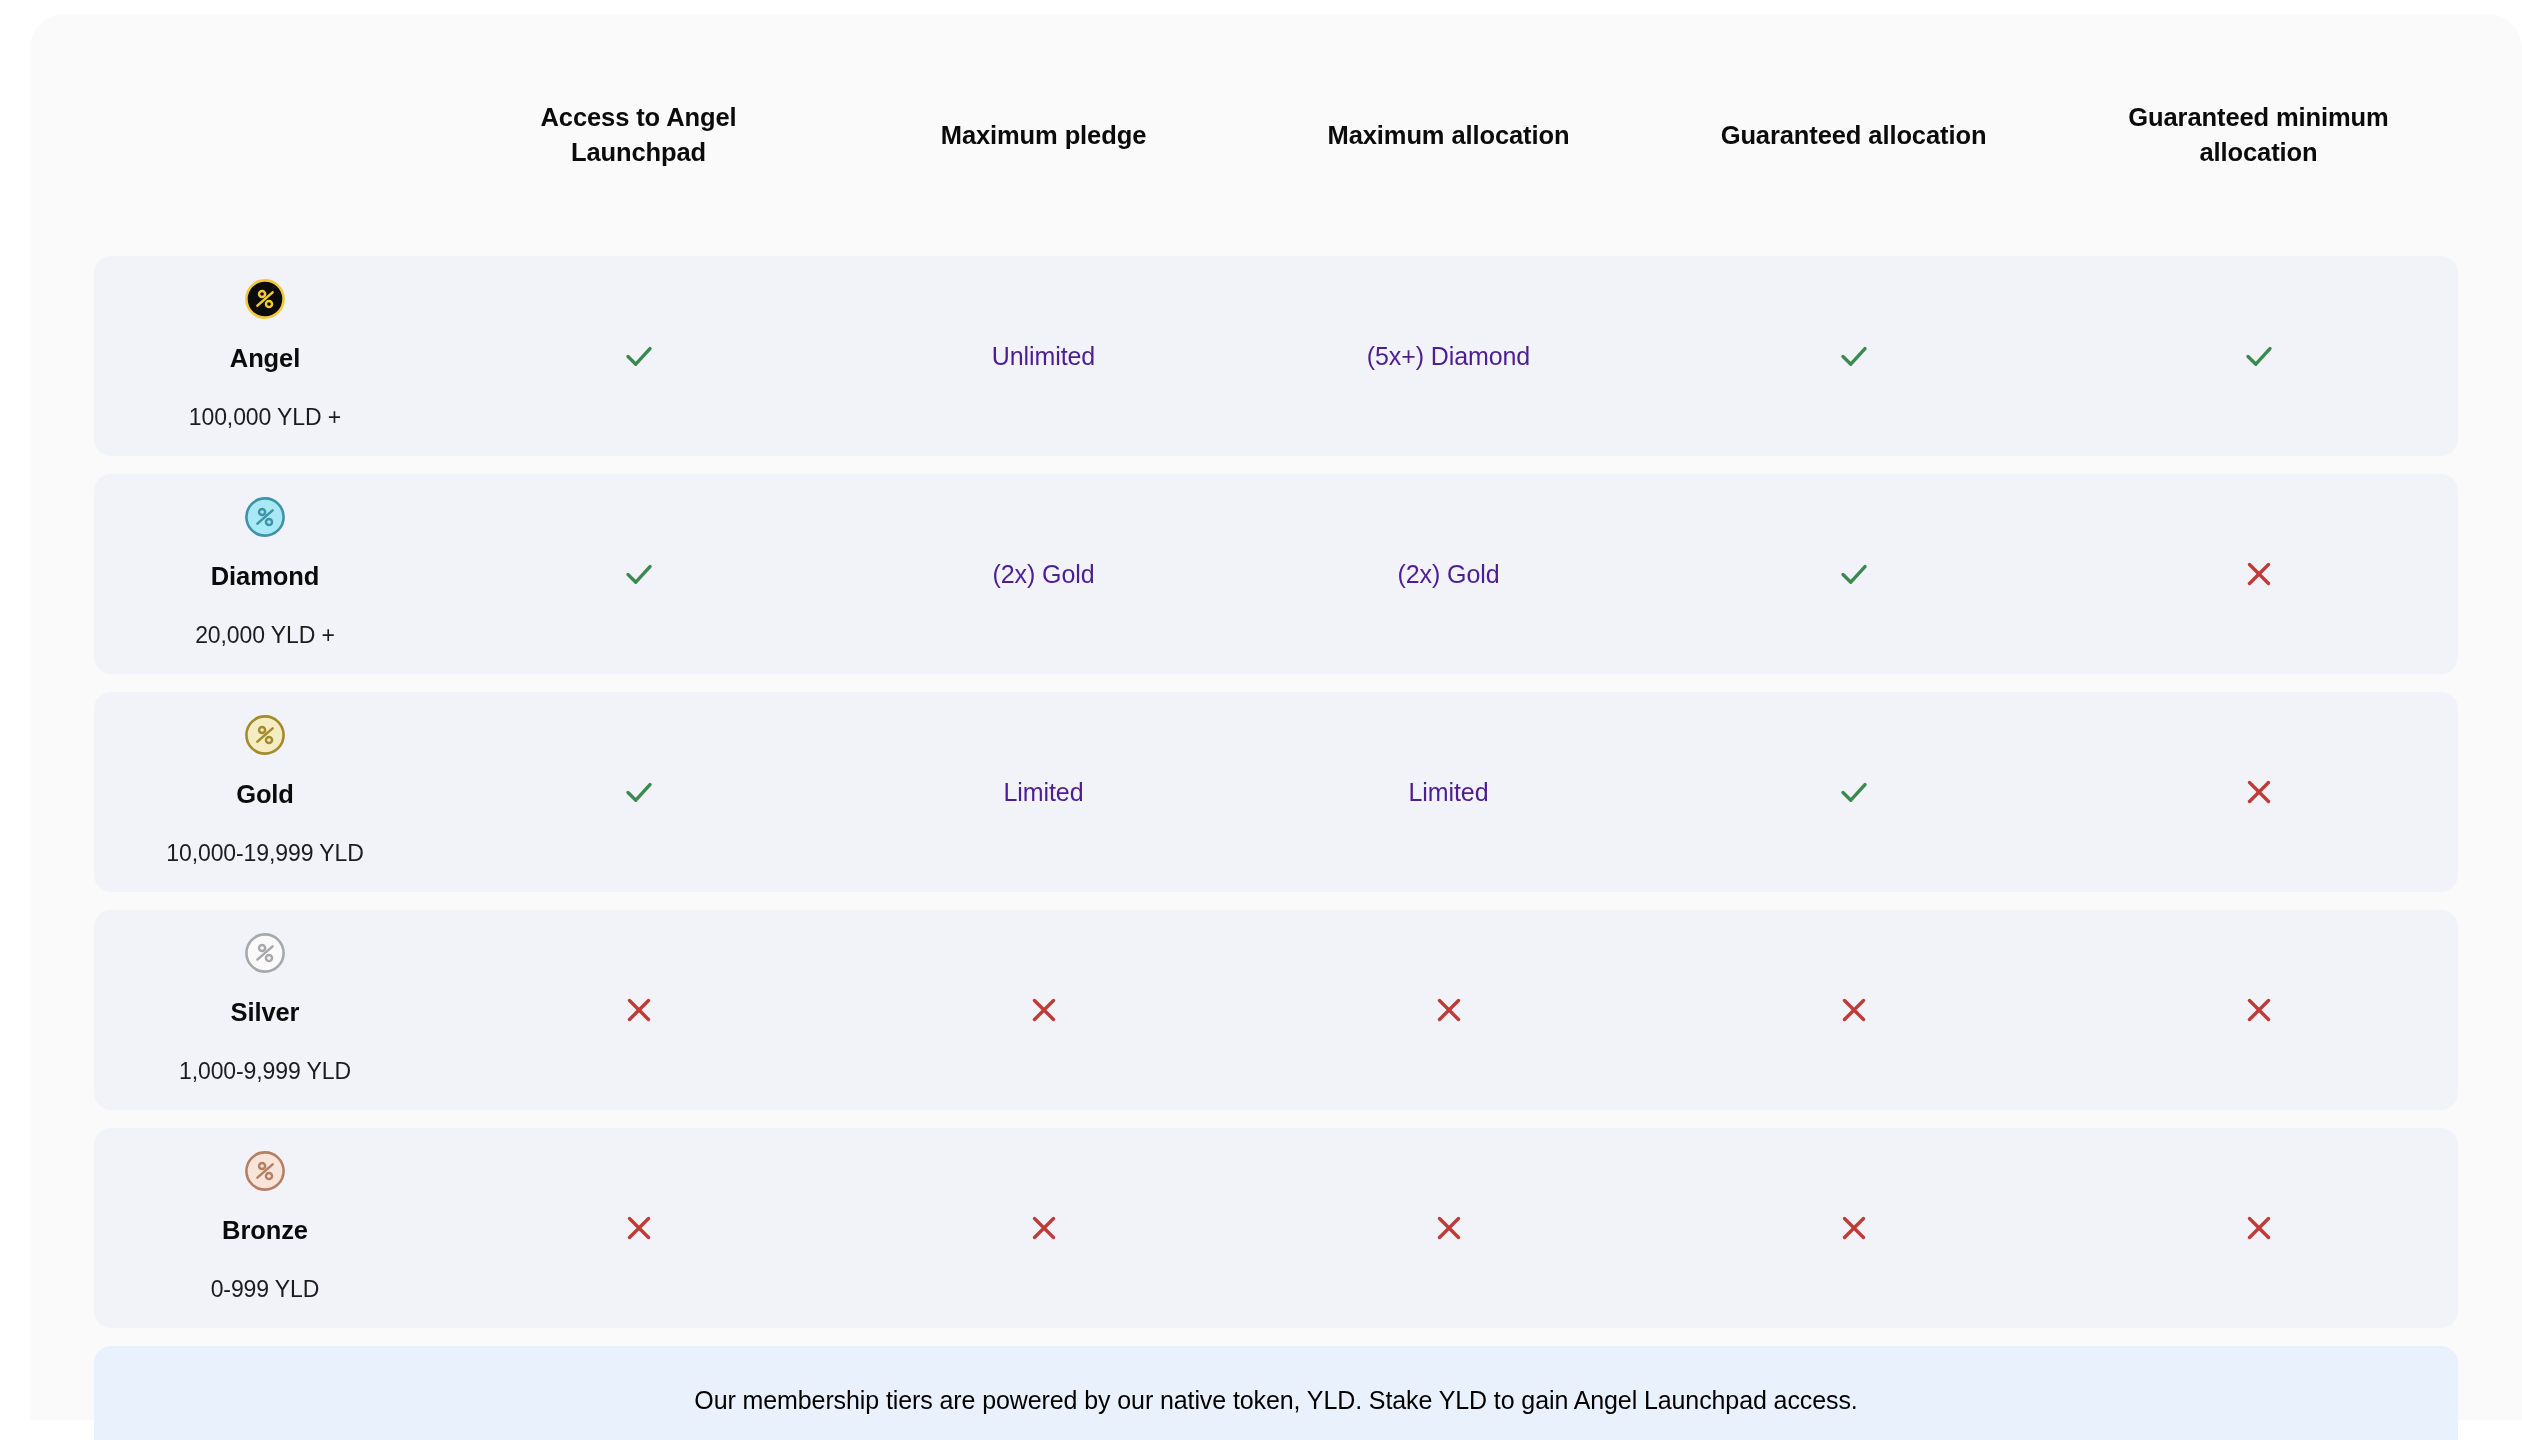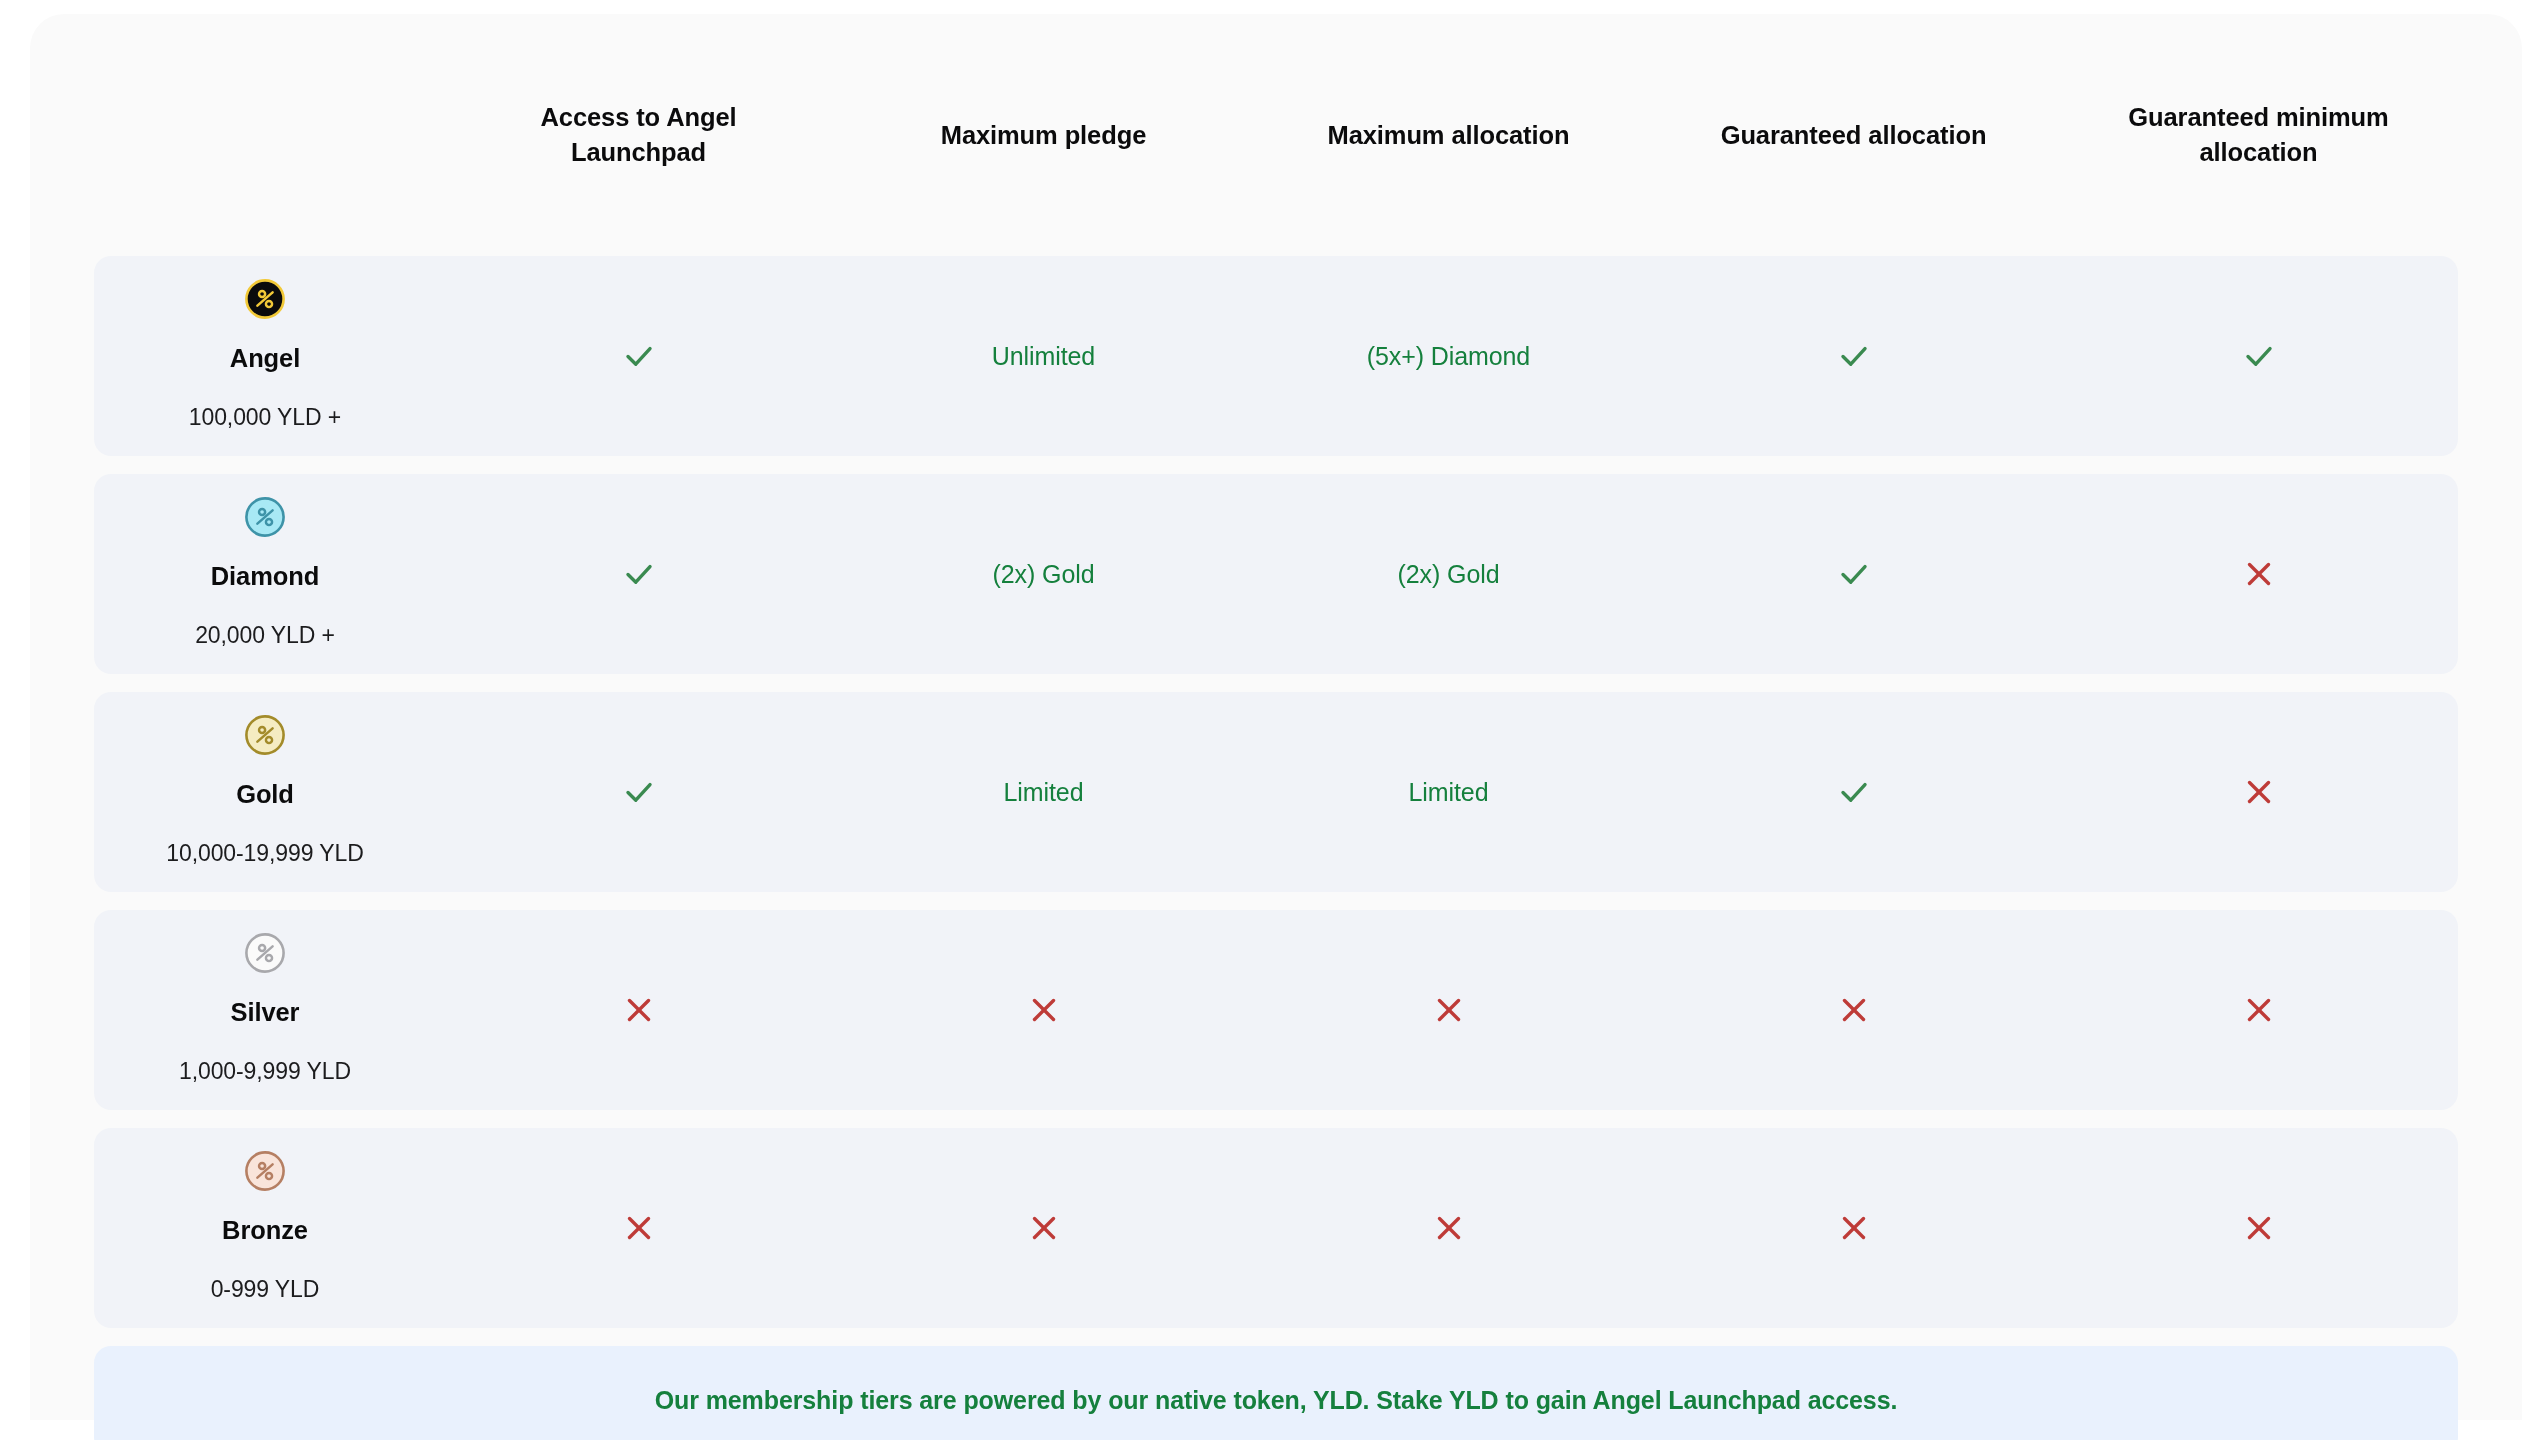--- a/index.html
+++ b/index.html
@@ -100,39 +100,39 @@
   
   .cell {
     display: flex;
     align-items: center;
     justify-content: center;
     height: 100%;
   }
   .cell-text {
     font-size: 25px;
     font-weight: 400;
-    color: #15803d;
+    color: #4c1d95;
     letter-spacing: -0.1px;
   }
   .mark { display: block; }
 
   
   .note {
     height: 108px;
     background: #E9F1FD;
     border-radius: 17px;
     display: flex;
     align-items: center;
     justify-content: center;
     margin-top: 6px;
   }
   .note-text {
     font-size: 25px;
-    font-weight: 700;
-    color: #15803d;
+    font-weight: 400;
+    color: #000000;
     letter-spacing: -0.1px;
   }
 </style>
 </head>
 <body>
 
 <div class="page">
   <div class="card">
 
     <div class="grid table-head">

